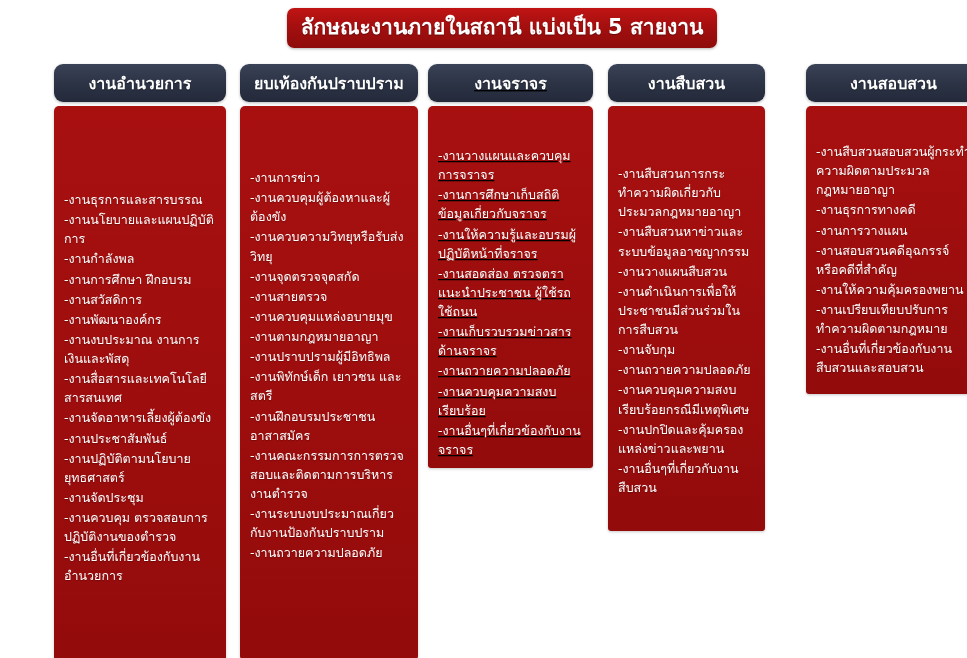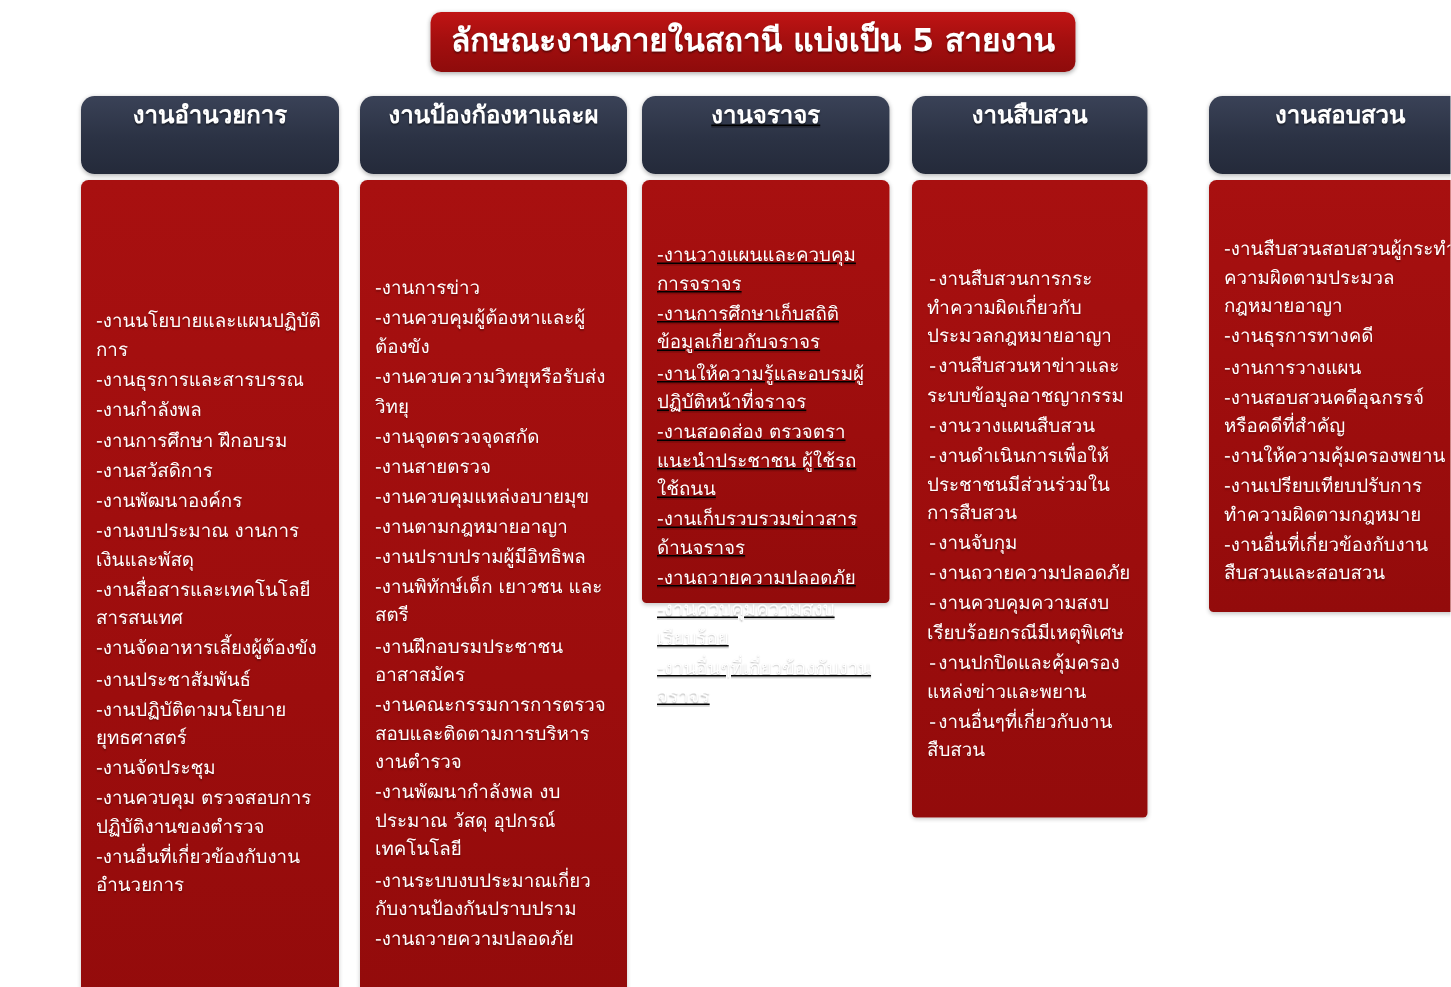--- a/index.html
+++ b/index.html
@@ -49,25 +49,26 @@
     text-shadow: 0 1px 1px rgba(0,0,0,0.35);
   }
 
   
   .column {
     position: absolute;
     top: 64px;
   }
 
   .col-header {
-    height: 52px;
+    height: 38px;
     border-radius: 9px;
     background: linear-gradient(180deg, #3a4257 0%, #2b3244 55%, #242a3a 100%);
     box-shadow: 0 1px 3px rgba(0,0,0,0.28);
     display: flex;
+    align-items: center;
     justify-content: center;
     box-sizing: border-box;
     padding: 0 8px;
   }
   .col-header .header-text {
     color: #ffffff;
     font-size: 16px;
     font-weight: 600;
     white-space: nowrap;
     text-shadow: 0 1px 1px rgba(0,0,0,0.4);
@@ -98,79 +99,78 @@
   }
 
   
   #col-0 { left: 32px;  width: 172px; }
   #col-0 .col-body { height: 571px; padding-top: 84px; }
 
   #col-1 { left: 218px; width: 178px; }
   #col-1 .col-body { height: 553px; padding-top: 62px; }
 
   #col-2 { left: 406px; width: 165px; text-decoration: underline; }
-  #col-2 .col-body { height: 282px; padding-top: 40px; }
+  #col-2 .col-body { height: 362px; padding-top: 40px; }
 
   #col-3 { left: 586px; width: 157px; }
-  #col-3 .col-body { height: 425px; padding-top: 58px; font-family: Liberation Mono, monospace; }
+  #col-3 .col-body { height: 425px; padding-top: 58px; }
 
   #col-4 { left: 784px; width: 175px; }
   #col-4 .col-body { height: 288px; padding-top: 36px; }
 </style>
 </head>
 <body>
 
 <div id="canvas">
 
   <div class="title-banner">
     <span class="title-text">ลักษณะงานภายในสถานี แบ่งเป็น 5 สายงาน</span>
   </div>
 
   <div class="column" id="col-0">
     <div class="col-header">
       <span class="header-text">งานอำนวยการ</span>
     </div>
     <div class="col-body">
       <ul class="item-list">
+        <li>-งานธุรการและสารบรรณ</li>
         <li>-งานนโยบายและแผนปฏิบัติการ</li>
-        <li>-งานธุรการและสารบรรณ</li>
         <li>-งานกำลังพล</li>
         <li>-งานการศึกษา ฝึกอบรม</li>
         <li>-งานสวัสดิการ</li>
         <li>-งานพัฒนาองค์กร</li>
         <li>-งานงบประมาณ งานการเงินและพัสดุ</li>
         <li>-งานสื่อสารและเทคโนโลยีสารสนเทศ</li>
         <li>-งานจัดอาหารเลี้ยงผู้ต้องขัง</li>
         <li>-งานประชาสัมพันธ์</li>
         <li>-งานปฏิบัติตามนโยบายยุทธศาสตร์</li>
         <li>-งานจัดประชุม</li>
         <li>-งานควบคุม ตรวจสอบการปฏิบัติงานของตำรวจ</li>
         <li>-งานอื่นที่เกี่ยวข้องกับงานอำนวยการ</li>
       </ul>
     </div>
   </div>
 
   <div class="column" id="col-1">
     <div class="col-header">
-      <span class="header-text">งานป้องกัองหาและผ</span>
+      <span class="header-text">ยบเท้องกันปราบปราม</span>
     </div>
     <div class="col-body">
       <ul class="item-list">
         <li>-งานการข่าว</li>
         <li>-งานควบคุมผู้ต้องหาและผู้ต้องขัง</li>
         <li>-งานควบความวิทยุหรือรับส่งวิทยุ</li>
         <li>-งานจุดตรวจจุดสกัด</li>
         <li>-งานสายตรวจ</li>
         <li>-งานควบคุมแหล่งอบายมุข</li>
         <li>-งานตามกฎหมายอาญา</li>
         <li>-งานปราบปรามผู้มีอิทธิพล</li>
         <li>-งานพิทักษ์เด็ก เยาวชน และสตรี</li>
         <li>-งานฝึกอบรมประชาชน อาสาสมัคร</li>
         <li>-งานคณะกรรมการการตรวจสอบและติดตามการบริหารงานตำรวจ</li>
-        <li>-งานพัฒนากำลังพล งบประมาณ วัสดุ อุปกรณ์ เทคโนโลยี</li>
         <li>-งานระบบงบประมาณเกี่ยวกับงานป้องกันปราบปราม</li>
         <li>-งานถวายความปลอดภัย</li>
 
       </ul>
     </div>
   </div>
 
   <div class="column" id="col-2">
     <div class="col-header">
       <span class="header-text">งานจราจร</span>

